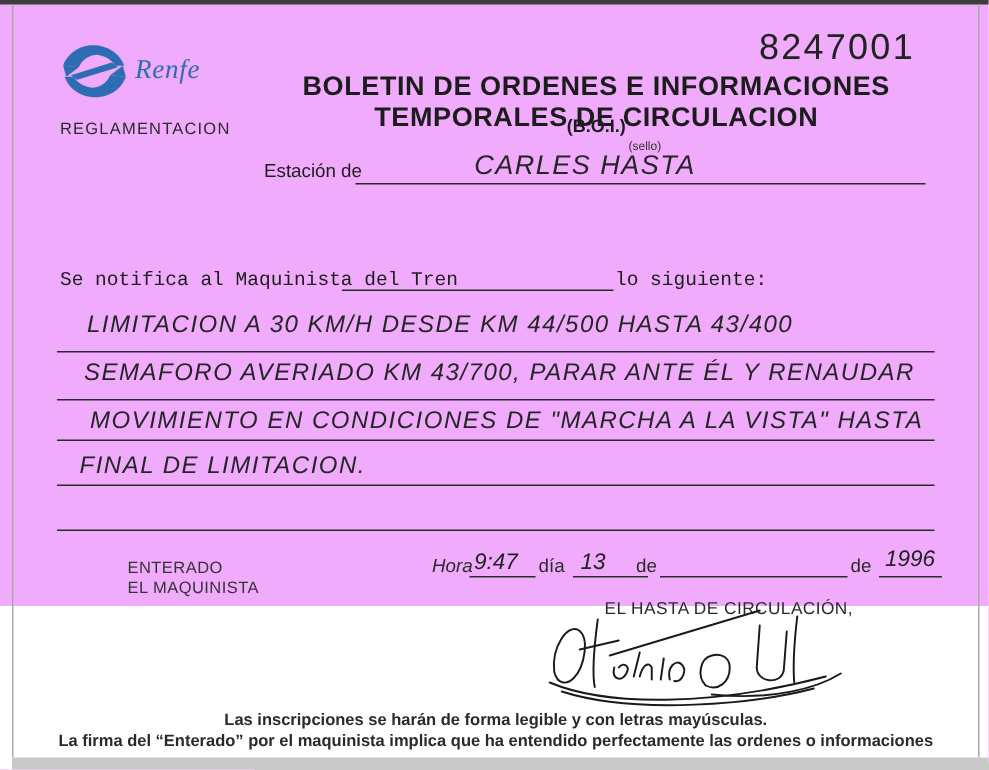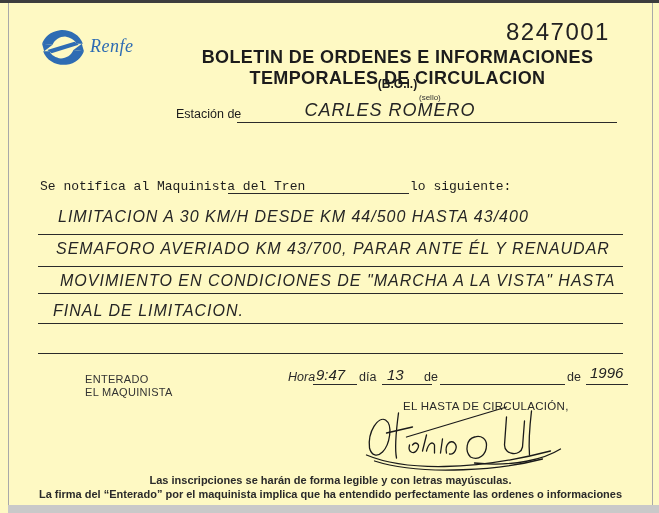--- a/index.html
+++ b/index.html
@@ -3,21 +3,21 @@
 <meta charset="utf-8">
 <style>
   html,body{margin:0;padding:0;}
   body{
     width:659px;height:513px;
     background:#ffffff;
     font-family:"Liberation Sans", sans-serif;
     color:#1c1c1c;
     overflow:hidden;
   }
-  .page{position:relative;width:659px;height:513px;background:#fef9c3;}
+  .page{position:relative;width:659px;height:404px;background:#f0abfc;}
   .abs{position:absolute;}
   
   .top-bar{left:0;top:0;width:659px;height:3px;background:#3d3d3d;}
   .left-border{left:8px;top:3px;width:1px;height:502px;background:#a9a9a9;}
   .right-border{left:652px;top:3px;width:1px;height:502px;background:#a9a9a9;}
   .bottom-band{left:8px;top:505px;width:651px;height:8px;background:#c9c9c9;}
 
   
   .logo{left:40px;top:28px;width:46px;height:40px;}
   .brand{left:90px;top:36px;font-family:"Liberation Serif", serif;font-style:italic;
@@ -87,24 +87,25 @@
       <path d="M3 22 C6 31 16 36 25 35 C34 34 40 28 42 22 L32 21 C30 26 25 29 20 29 C15 28 11 26 9 22 Z" fill="#2e6cb3"></path>
       <path d="M33 13 L37 16 L11 24 L7 21 Z" fill="#2e6cb3"></path>
       <path d="M2 15 L12 16 L4 22 Z" fill="#2e6cb3"></path>
       <path d="M42 22 L32 21 L40 15 Z" fill="#2e6cb3"></path>
     </svg>
   </div>
   <div class="abs brand">Renfe</div>
   <div class="abs serial">8247001</div>
   <div class="abs boi">(B.O.I.)</div>
   <div class="abs title">BOLETIN DE ORDENES E INFORMACIONES TEMPORALES DE CIRCULACION</div>
+  <div class="abs reglamentacion">REGLAMENTACION</div>
 
   <div class="abs station-label">Estación de</div>
   <div class="abs sello">(sello)</div>
-  <div class="abs station-value hand" style="font-size:18px;">CARLES ROMERO</div>
+  <div class="abs station-value hand" style="font-size:18px;">CARLES HASTA</div>
   <div class="abs uline" style="left:237px;top:122px;width:380px;"></div>
 
   <div class="abs notify-label serif">Se notifica al Maquinista del Tren</div>
   <div class="abs uline" style="left:228px;top:193px;width:181px;"></div>
   <div class="abs serif" style="left:300px;top:178px;font-size:13px;"></div>
   <div class="abs notify-suffix serif">lo siguiente:</div>
 
   <div class="abs hand ol1">LIMITACION A 30 KM/H DESDE KM 44/500 HASTA 43/400</div>
   <div class="abs uline" style="left:38px;top:234px;width:585px;"></div>
   <div class="abs hand ol2">SEMAFORO AVERIADO KM 43/700, PARAR ANTE ÉL Y RENAUDAR</div>

